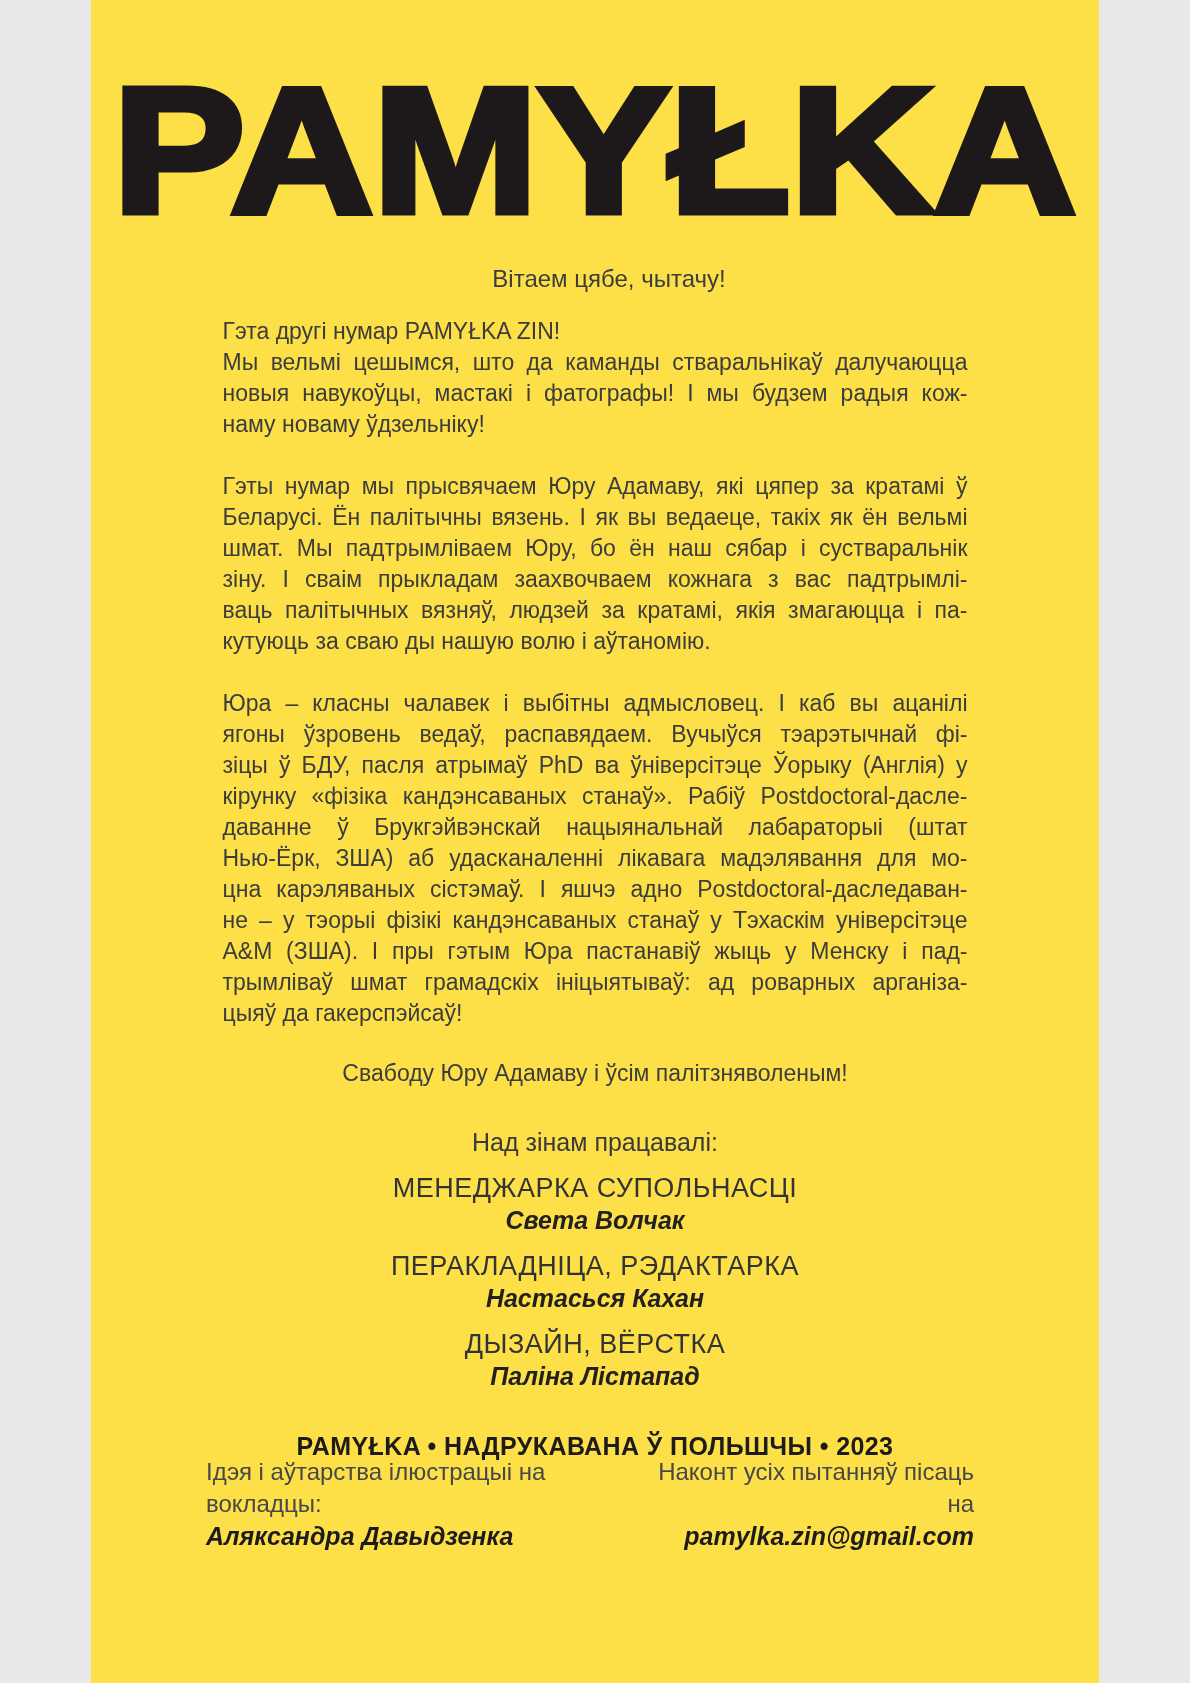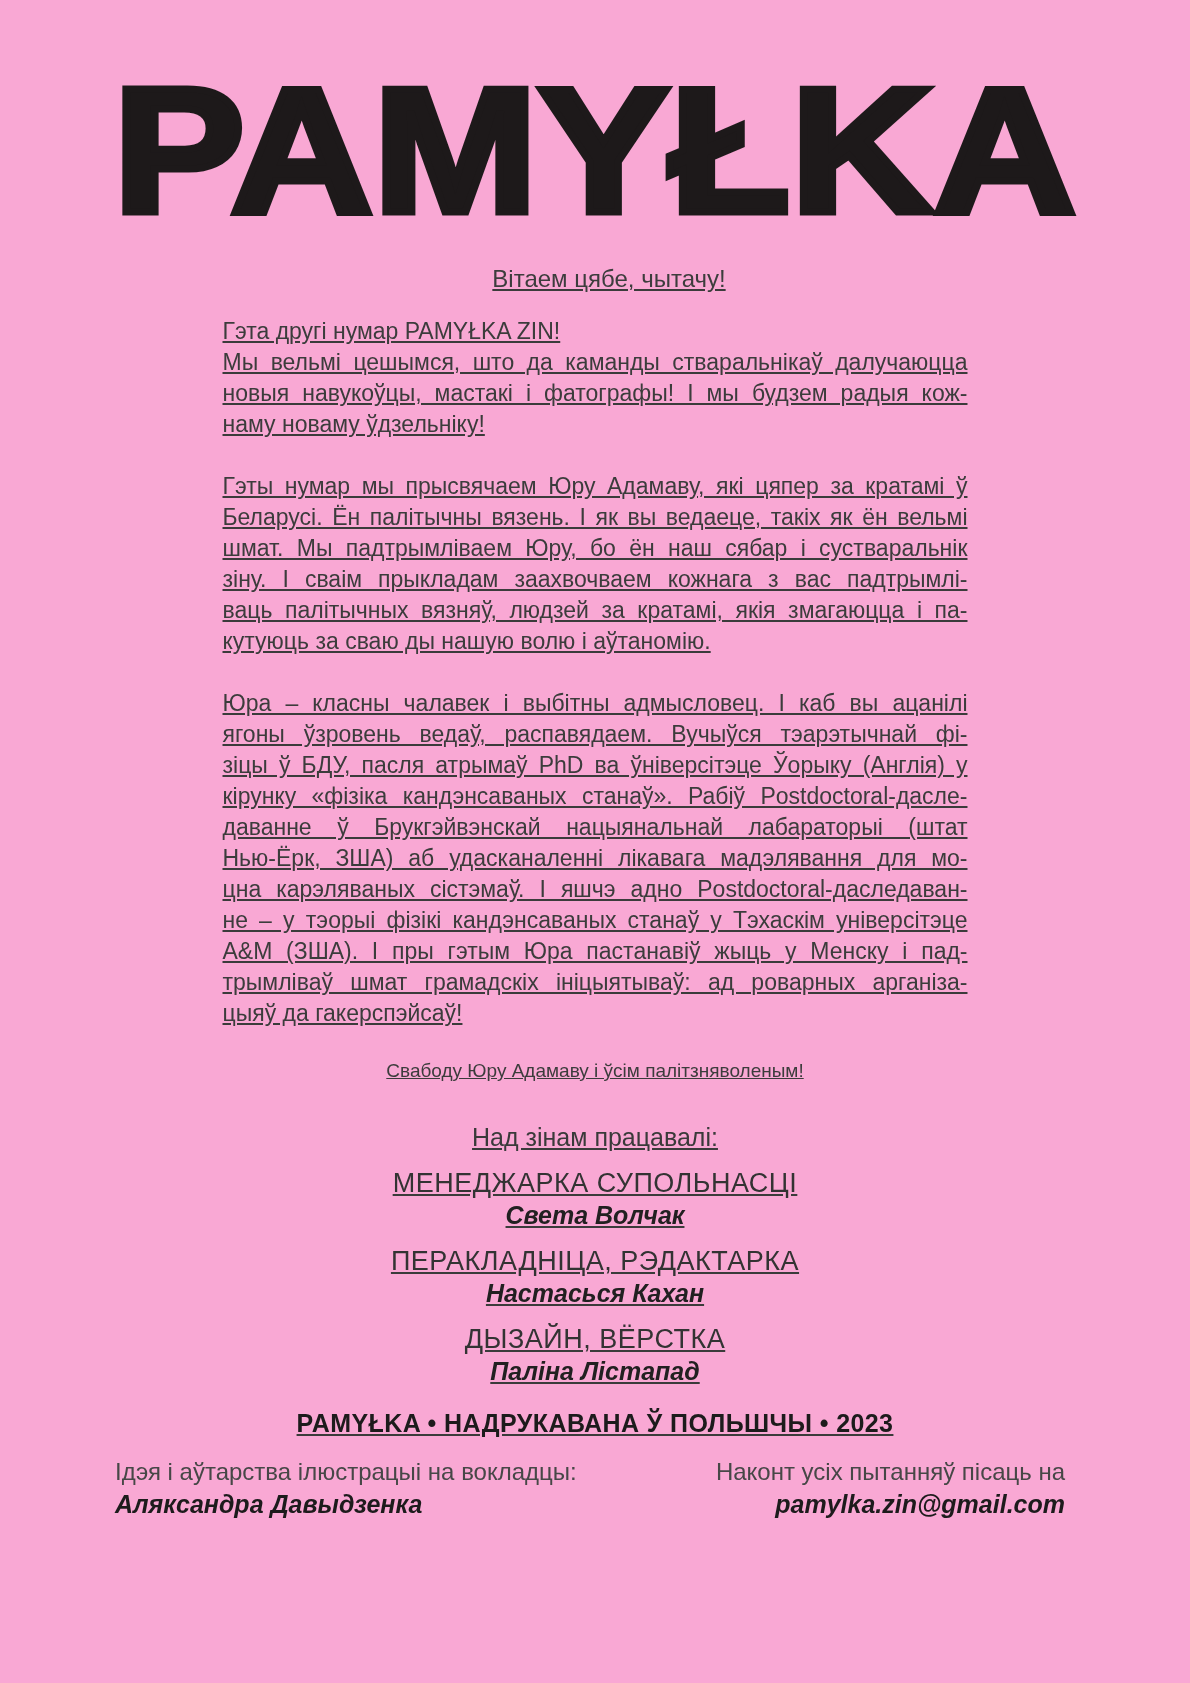--- a/index.html
+++ b/index.html
@@ -1,25 +1,24 @@
 <!DOCTYPE html>
 <html><head>
 <meta charset="utf-8">
 <style>
   html, body { margin: 0; padding: 0; background: #e8e8e8; }
   .page {
     position: relative;
-    width: 1190px;
+    width: 1008px;
     height: 1683px;
     margin: 0 auto;
-    background: #f9a8d4;
+    background: #fde047;
     font-family: "Liberation Sans", sans-serif;
     color: #3b3b3b;
     overflow: hidden;
-    text-decoration: underline;
   }
   .logo-wrap {
     padding-top: 74px;
     text-align: center;
   }
   .logo-wrap svg { display: block; margin: 0 auto; }
   .greeting {
     margin-top: 44px;
     text-align: center;
     font-size: 24px;
@@ -34,21 +33,21 @@
     line-height: 31px;
     color: #3c3c3c;
   }
   .paragraph { margin: 0 0 31px 0; }
   .paragraph:last-child { margin-bottom: 0; }
   .pline { text-align: left; }
   .pline.just { text-align: justify; text-align-last: justify; }
   .slogan {
     margin-top: 31px;
     text-align: center;
-    font-size: 19px;
+    font-size: 23px;
     color: #3c3c3c;
   }
   .credits-heading {
     margin-top: 40px;
     text-align: center;
     font-size: 25px;
     line-height: 31px;
     color: #3a3a3a;
   }
   .credits { text-align: center; margin-top: 8px; }
@@ -60,21 +59,21 @@
     color: #333333;
   }
   .credit-name {
     font-size: 25px;
     line-height: 31px;
     font-weight: bold;
     font-style: italic;
     color: #222021;
   }
   .imprint {
-    margin-top: 22px;
+    margin-top: 40px;
     text-align: center;
     font-size: 25px;
     font-weight: bold;
     letter-spacing: 0.4px;
     color: #1d1b1c;
   }
   .footer {
     position: absolute;
     left: 115px;
     right: 125px;

